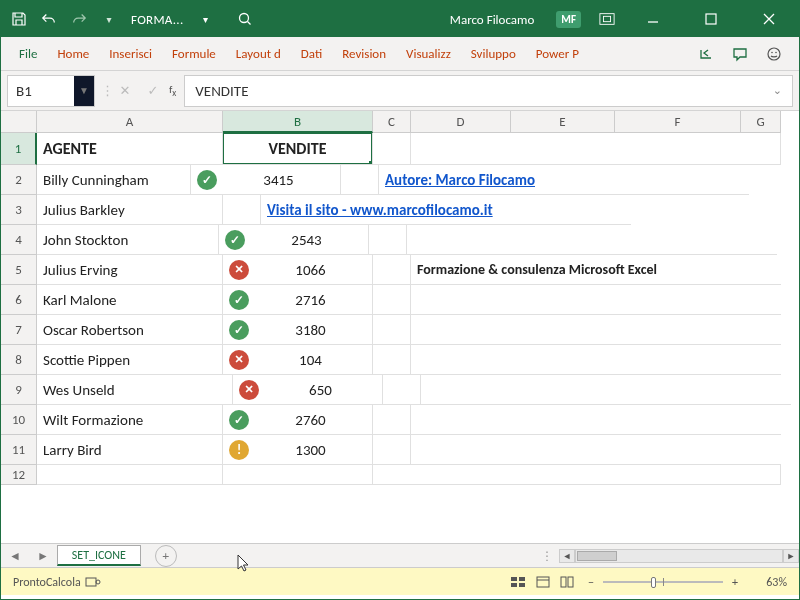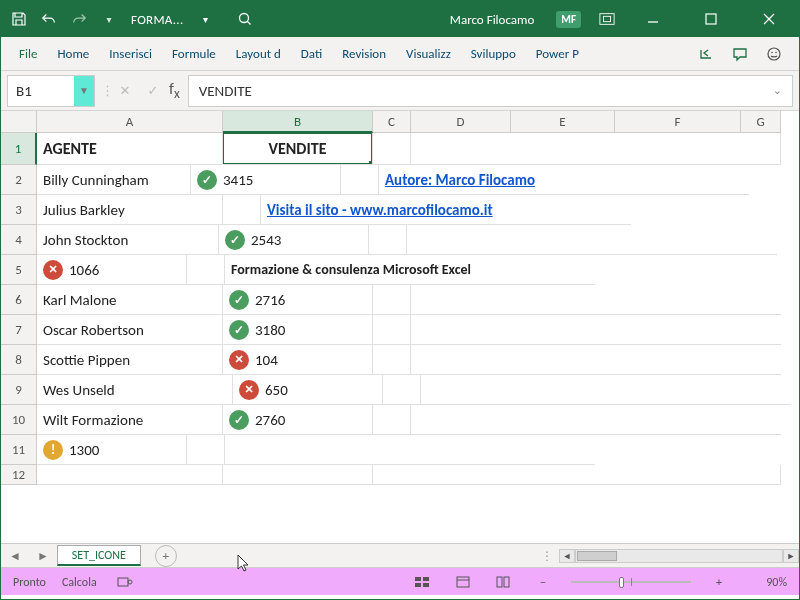--- a/index.html
+++ b/index.html
@@ -9,32 +9,32 @@
   .titlebar .tb-left{display:flex;align-items:center;gap:14px}
   .titlebar .tb-spacer{flex:1}
   .titlebar .tb-right{display:flex;align-items:center;gap:18px}
   .tb-icon{width:16px;height:16px;display:inline-flex;align-items:center;justify-content:center;color:#fff;cursor:pointer}
   .tb-undo,.tb-redo{font-size:15px}
   .doc-name{font-size:13px;letter-spacing:.3px}
   .mf-badge{background:#3f9d6e;border-radius:3px;padding:2px 5px;font-size:11px;font-weight:600;color:#fff;margin-left:4px}
   .wincon{display:inline-flex;width:40px;height:36px;align-items:center;justify-content:center;cursor:pointer}
   
   .ribbon{height:34px;background:#f3f2f1;border-bottom:1px solid #d4d4d4;display:flex;align-items:center;font-size:13px;padding:0 8px;gap:0}
-  .ribbon .rtab{padding:0 10px;height:34px;display:flex;align-items:center;color:#0c4a6e;cursor:pointer;white-space:nowrap}
+  .ribbon .rtab{padding:0 10px;height:34px;display:flex;align-items:center;color:#c2410c;cursor:pointer;white-space:nowrap}
   .ribbon .rtab.file{color:#1e6f42;font-weight:400}
   .ribbon .rspacer{flex:1}
   .ribbon .ricn{width:34px;height:34px;display:flex;align-items:center;justify-content:center;color:#444;cursor:pointer}
   
   .fbarrow{height:40px;background:#f3f2f1;display:flex;align-items:center;font-size:13px;border-bottom:1px solid #d4d4d4}
-  .namebox-wrap{display:flex;align-items:center;height:32px;margin:0 6px;border:1px solid #ccc;background:#5eead4}
+  .namebox-wrap{display:flex;align-items:center;height:32px;margin:0 6px;border:1px solid #ccc;background:#0f172a}
   .namebox{width:66px;height:30px;border:none;padding:0 8px;font-size:15px;font-weight:400;color:#333;outline:none}
   .namebox-dd{width:20px;text-align:center;color:#777;font-size:10px;cursor:pointer}
   .fx-btn{width:28px;height:28px;display:flex;align-items:center;justify-content:center;color:#888;cursor:pointer}
   .fx-btn.disabled{color:#bbb}
-  .fx-label{font-size:16px;color:#555;margin:0 8px 0 2px}
+  .fx-label{font-size:11px;color:#555;margin:0 8px 0 2px}
   .fbar-input{flex:1;height:32px;border:1px solid #ccc;background:#fff;margin-right:6px;padding:0 10px;font-size:15px;color:#333;outline:none;display:flex;align-items:center;justify-content:space-between}
   .fbar-expand{color:#888;font-size:11px}
   
   .grid{display:flex;height:432px;background:#fff}
   .corner{width:36px;height:22px;background:#f3f2f1;border-right:1px solid #ccc;border-bottom:1px solid #ccc}
   .colhead-row{display:flex}
   .colhead{height:22px;background:#f3f2f1;border-right:1px solid #ccc;border-bottom:1px solid #ccc;display:flex;align-items:center;justify-content:center;font-size:13px;color:#555}
   .colhead.sel{background:#d8e8de;color:#1e6f42;font-weight:500;border-bottom:2px solid #1e6f42}
   .rowhead{width:36px;background:#f3f2f1;border-right:1px solid #ccc;border-bottom:1px solid #ccc;display:flex;align-items:center;justify-content:center;font-size:13px;color:#555}
   .rowhead.sel{background:#d8e8de;color:#1e6f42;font-weight:500;border-right:2px solid #1e6f42}
@@ -52,32 +52,32 @@
   .sidetxt{font-weight:700;font-size:14px}
   
   .ic{width:20px;height:20px;border-radius:50%;display:inline-flex;align-items:center;justify-content:center;margin-right:6px;flex:none}
   .ic.ok{background:#4a9d5e}
   .ic.no{background:#cc4b3b}
   .ic.warn{background:#e0a732}
   .ic.warn{color:#fff;font-weight:700;font-size:13px}
   .ic.ok::after{content:"✓";color:#fff;font-weight:700;font-size:12px}
   .ic.no::after{content:"✕";color:#fff;font-weight:700;font-size:11px}
   .ic.warn::after{content:"!";color:#fff;font-weight:700}
-  .val{flex:1;text-align:left}
+  .val{flex:1;text-align:center}
   
   .sheettabs{height:24px;background:#f3f2f1;display:flex;align-items:center;border-top:1px solid #ccc;font-size:12px}
   .nav-ar{padding:0 8px;color:#777;cursor:pointer}
   .sheet-tab{padding:2px 14px;background:#fff;border:1px solid #aaa;border-bottom:2px solid #1e6f42;color:#1e6f42;font-weight:500;cursor:pointer}
   .sheet-add{width:22px;height:22px;border:1px solid #bbb;border-radius:50%;margin-left:14px;display:flex;align-items:center;justify-content:center;color:#777;cursor:pointer;font-size:13px}
   .sheettabs .hsb{flex:0 0 240px;margin-left:auto;display:flex;align-items:center}
   .sheettabs .hsb .tr{height:14px;flex:1;background:#e9e9e9;border:1px solid #ccc;position:relative}
   .sheettabs .hsb .th{position:absolute;left:1px;top:1px;width:40px;height:10px;background:#cfcfcf;border:1px solid #aaa}
   .sheettabs .hsb .ar{width:16px;height:14px;background:#e9e9e9;border:1px solid #ccc;text-align:center;line-height:12px;font-size:9px;color:#555;cursor:pointer}
   
-  .status{height:28px;background:#f0abfc;border-top:1px solid #ccc;display:flex;align-items:center;padding:0 12px;font-size:12px;color:#555;gap:16px}
+  .status{height:28px;background:#fef9c3;border-top:1px solid #ccc;display:flex;align-items:center;padding:0 12px;font-size:12px;color:#555;}
   .status .spacer{flex:1}
   .view-btn{width:24px;height:18px;display:flex;align-items:center;justify-content:center;cursor:pointer;color:#555}
   .zoom-slider{width:120px;display:flex;align-items:center;gap:6px}
   .zoom-track{flex:1;height:2px;background:#bbb;position:relative}
   .zoom-thumb{position:absolute;left:48px;top:-4px;width:5px;height:11px;border:1px solid #777;background:#fff;border-radius:2px}
   .zoom-tick{position:absolute;left:50%;top:-3px;width:1px;height:8px;background:#888}
   
   svg{display:block}
 </style>
 </head>
@@ -238,20 +238,21 @@
           <div class="cell" style="width:182px">John Stockton</div>
           <div class="cell" style="width:150px">
             <span class="ic ok"></span>
             <span class="val">2543</span>
           </div>
           <div class="cell" style="width:38px"></div>
           <div class="cell" style="width:370px;border-right:none"></div>
         </div>
         <div class="row">
           <div class="rowhead">5</div>
+          <div class="cell" style="width:186px">Julius Erving</div>
           <div class="cell" style="width:150px">
             <span class="ic no"></span>
             <span class="val">1066</span>
           </div>
           <div class="cell" style="width:38px"></div>
           <div class="cell sidetxt" style="width:370px;border-right:none">Formazione &amp; consulenza Microsoft Excel</div>
         </div>
         <div class="row">
           <div class="rowhead">6</div>
           <div class="cell" style="width:186px">Karl Malone</div>
@@ -297,20 +298,21 @@
           <div class="cell" style="width:186px">Wilt Formazione</div>
           <div class="cell" style="width:150px">
             <span class="ic ok"></span>
             <span class="val">2760</span>
           </div>
           <div class="cell" style="width:38px"></div>
           <div class="cell" style="width:370px;border-right:none"></div>
         </div>
         <div class="row">
           <div class="rowhead">11</div>
+          <div class="cell" style="width:186px">Larry Bird</div>
           <div class="cell" style="width:150px">
             <span class="ic warn"></span>
             <span class="val">1300</span>
           </div>
           <div class="cell" style="width:38px"></div>
           <div class="cell" style="width:370px;border-right:none"></div>
         </div>
       </div>
 
     <div class="row r12">
@@ -373,14 +375,14 @@
       </svg>
     </span>
   <span class="view-btn">−</span>
   <div class="zoom-slider">
     <div class="zoom-track">
         <div class="zoom-tick"></div>
         <div class="zoom-thumb"></div>
       </div>
   </div>
   <span class="view-btn">+</span>
-  <span style="width:40px;text-align:right;cursor:pointer">90%</span>
+  <span style="width:40px;text-align:right;cursor:pointer">63%</span>
 </div>
 
 </body></html>

